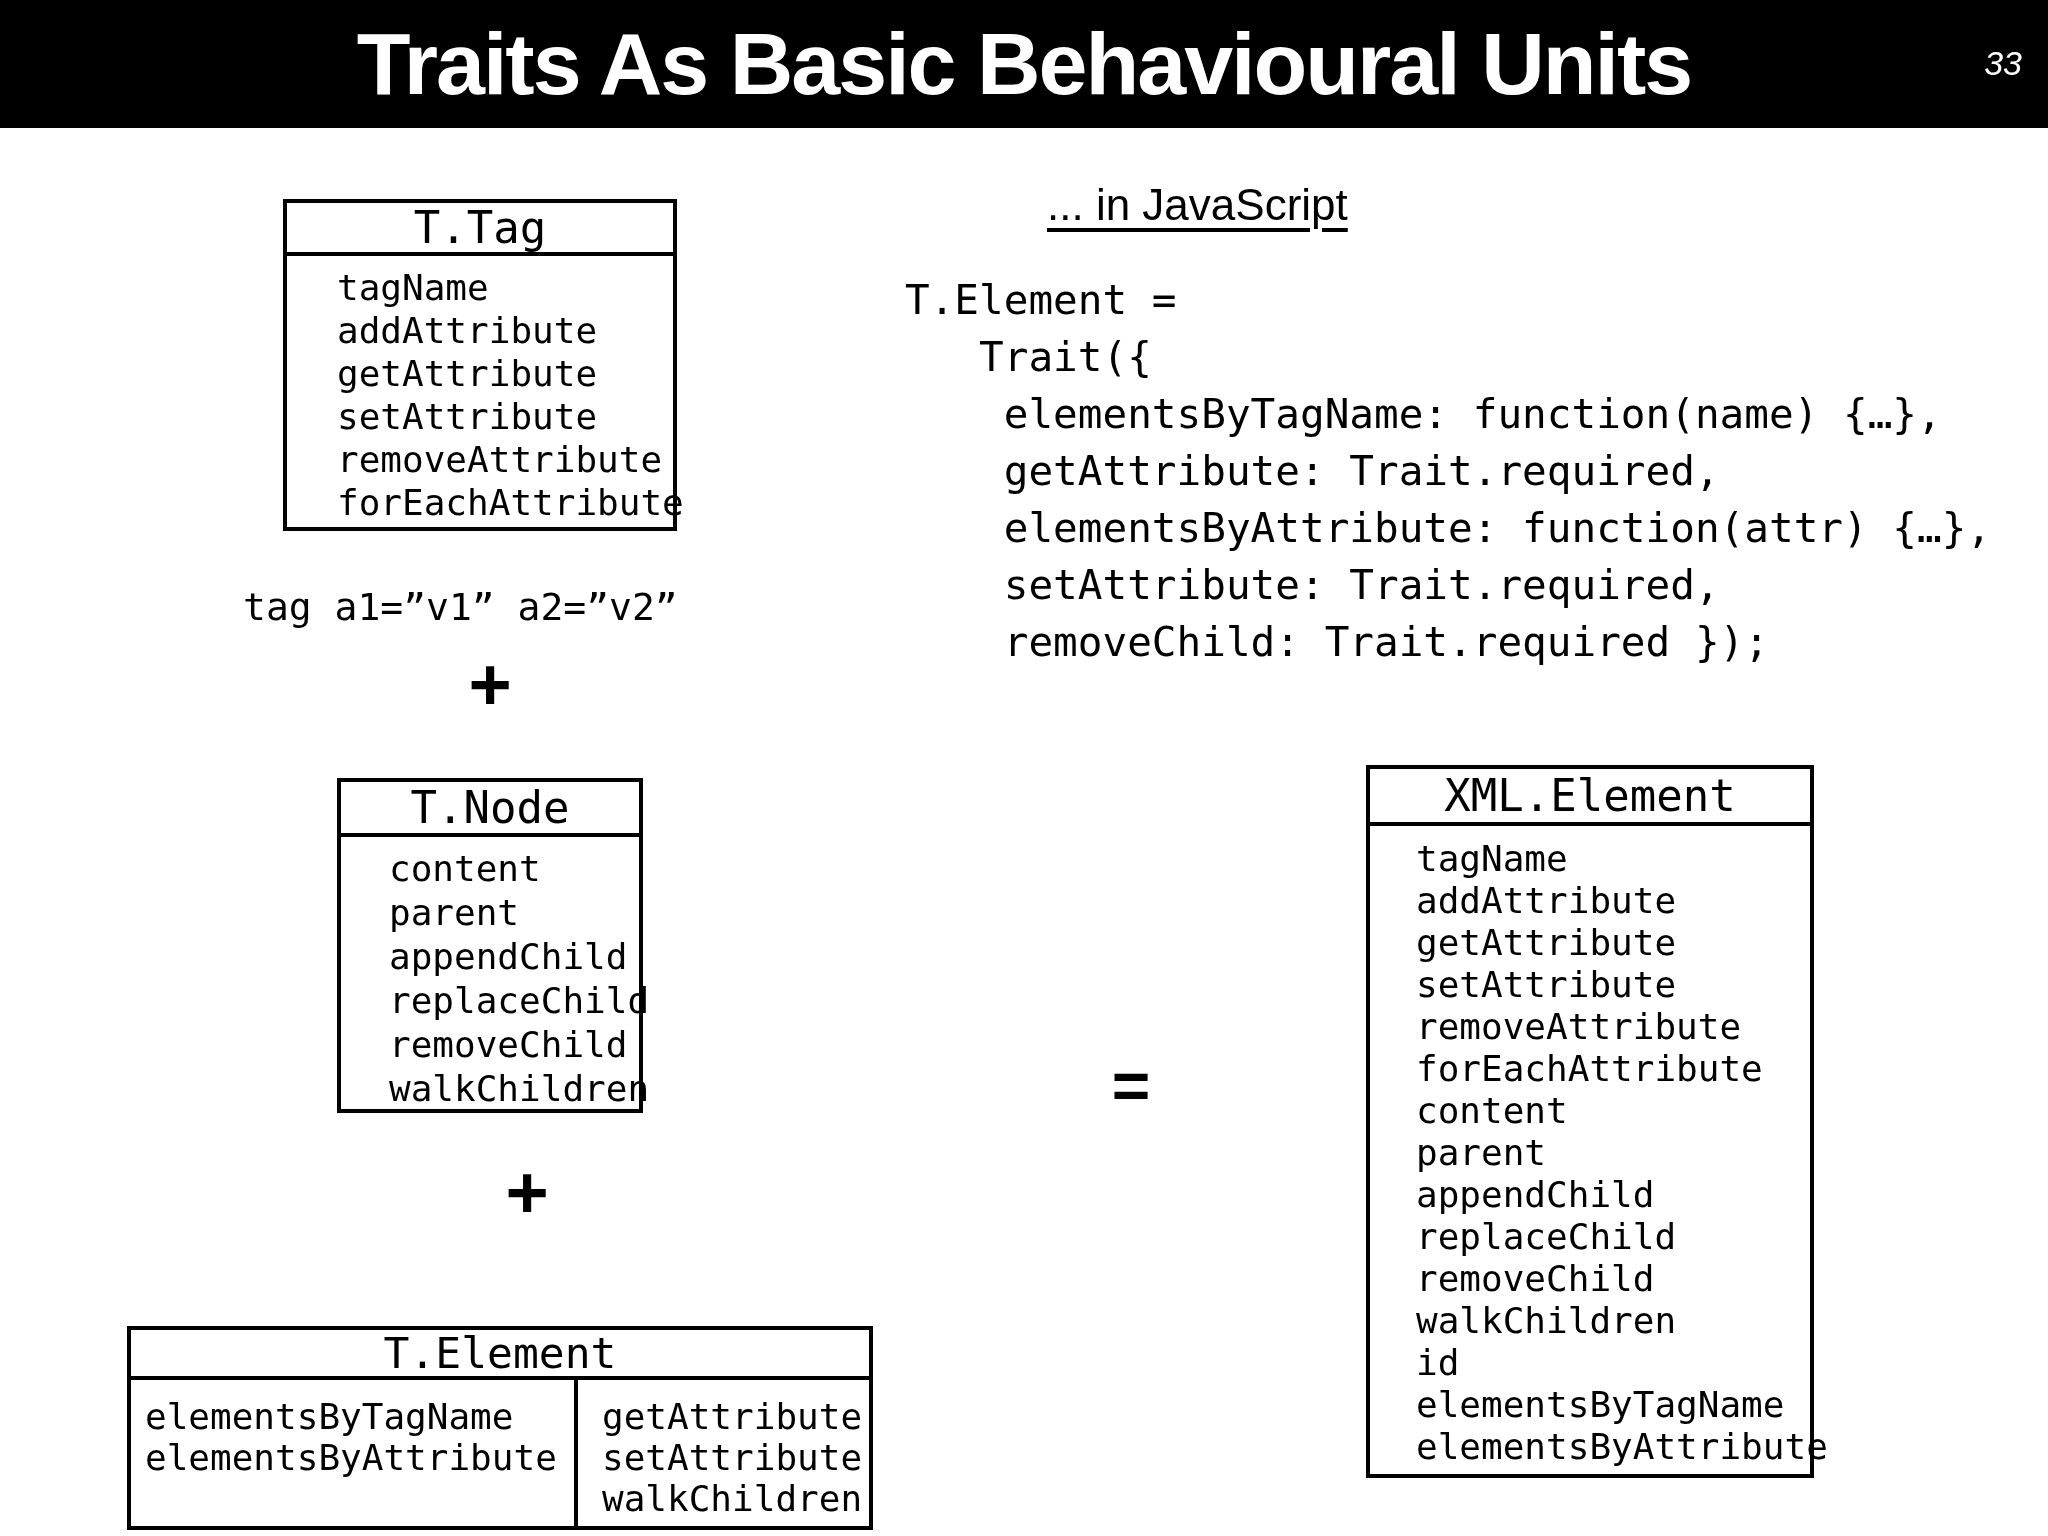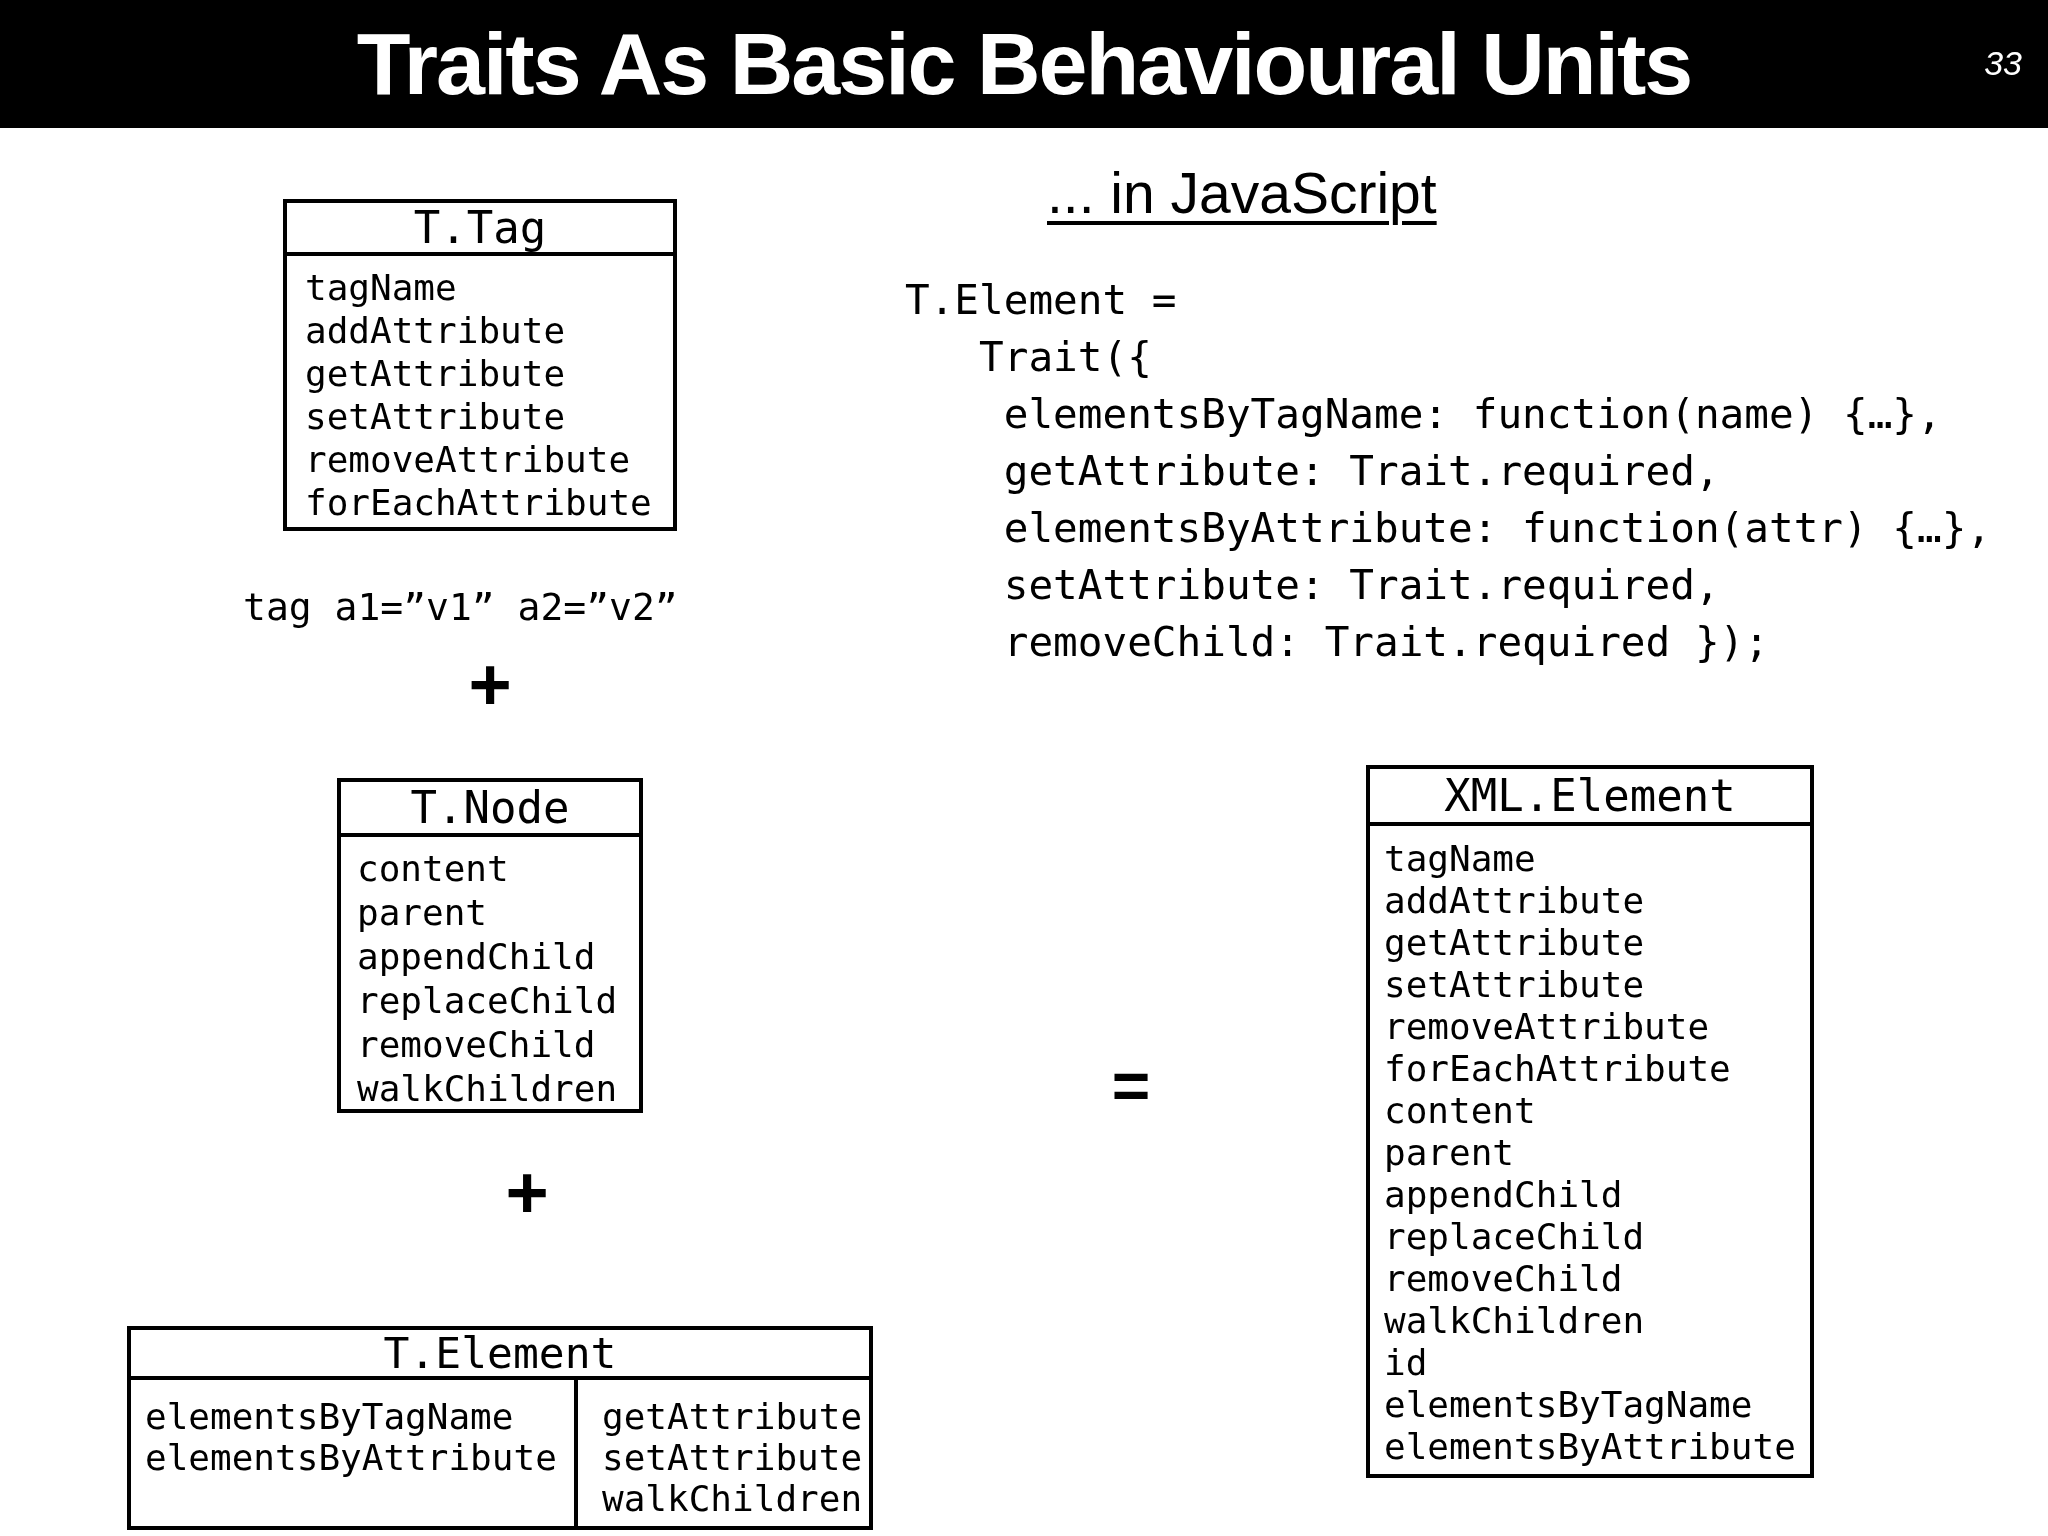--- a/index.html
+++ b/index.html
@@ -52,20 +52,21 @@
   .uml-header {
     box-sizing: border-box;
     border-bottom: 4px solid #000000;
     display: flex; align-items: center; justify-content: center;
     font-size: 44px;
     white-space: nowrap;
   }
   .uml-members {
     font-size: 36px;
     line-height: 43px;
+    margin-left: 32px;
   }
   .uml-members > div { white-space: pre; }
 
   #box-ttag { left: 283px; top: 199px; width: 394px; height: 332px; }
   #box-ttag .uml-header { height: 53px; }
   #box-ttag .uml-members { padding: 10px 0 0 18px; line-height: 43px; }
 
   #box-tnode { left: 337px; top: 778px; width: 306px; height: 335px; }
   #box-tnode .uml-header { height: 55px; }
   #box-tnode .uml-members { padding: 10px 0 0 16px; line-height: 44px; }
@@ -97,23 +98,23 @@
     font-family: "Liberation Sans", sans-serif;
     font-weight: bold;
   }
   #plus-1 { left: 445px; top: 639px; font-size: 74px; }
   #plus-2 { left: 482px; top: 1147px; font-size: 74px; }
   #equals { left: 1086px; top: 1041px; font-size: 66px; }
 
   
   .js-heading {
     position: absolute;
-    left: 1047px; top: 160px;
-    font-family: "Liberation Sans", sans-serif;
-    font-size: 57px;
+    left: 1047px; top: 180px;
+    font-family: "Liberation Sans", sans-serif;
+    font-size: 44px;
     color: #000000;
     text-decoration: underline;
     text-decoration-thickness: 4px;
     text-underline-offset: 8px;
     white-space: nowrap;
   }
   .js-code {
     position: absolute;
     left: 905px; top: 272px;
     font-size: 41px;

